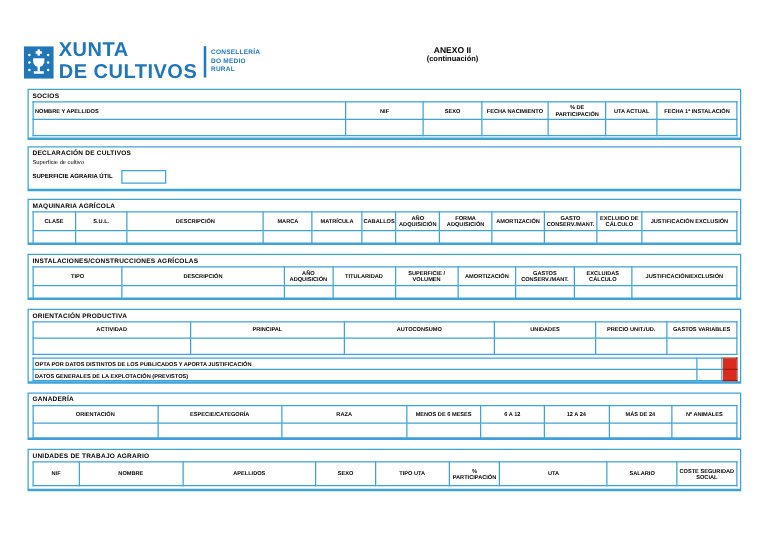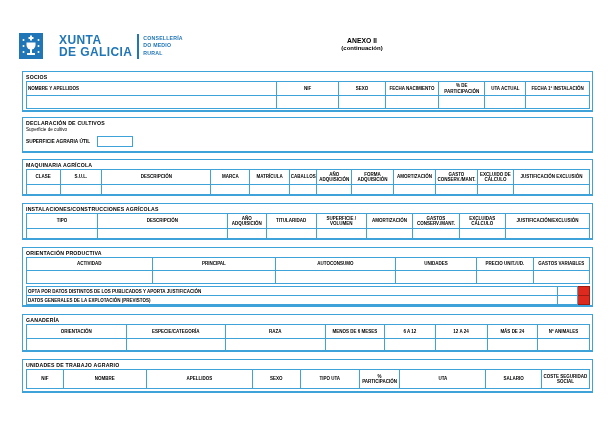--- a/index.html
+++ b/index.html
@@ -4,21 +4,21 @@
 <style>
   html,body { margin:0; padding:0; background:#888; }
   .page {
     position:relative; width:615px; height:440px; background:#ffffff;
     font-family:"Liberation Sans", sans-serif; margin:0 auto; overflow:hidden;
   }
 
   
   .hdr { position:absolute; top:33px; left:19px; display:flex; align-items:center; }
   .logo-sq { width:24px; height:26px; flex:0 0 auto; }
-  .brand { margin-left:16px; color:#2076B6; font-weight:bold; font-size:12px; line-height:1.04; letter-spacing:.4px; }
+  .brand { margin-left:4px; color:#2076B6; font-weight:bold; font-size:16px; line-height:1.04; letter-spacing:.4px; }
   .hdr-divider { width:2px; height:25px; background:#2076B6; margin:0 4px 0 5px; }
   .dept { color:#2076B6; font-weight:bold; font-size:5.2px; line-height:1.35; letter-spacing:.2px; }
   .doc-title-block { position:absolute; top:37px; left:302px; width:120px; text-align:center; color:#000; }
   .doc-title { font-size:6.8px; font-weight:bold; }
   .doc-subtitle { font-size:6px; font-weight:bold; margin-top:1px; }
 
   
   .sec { position:absolute; left:22px; width:571px; box-sizing:border-box;
          border:1px solid #3FA3DA; border-bottom:2px solid #3FA3DA; background:#fff; }
   .sec-title { font-size:5.2px; font-weight:bold; color:#000; margin:2px 0 1px 3px; letter-spacing:.2px; }
@@ -103,21 +103,21 @@
       <rect x="8" y="20" width="8" height="2" fill="#fff"></rect>
       <circle cx="4.5" cy="7" r="1" fill="#fff"></circle>
         <circle cx="19.5" cy="7" r="1" fill="#fff"></circle>
       <circle cx="4.5" cy="13" r="1" fill="#fff"></circle>
         <circle cx="19.5" cy="13" r="1" fill="#fff"></circle>
       <circle cx="4.5" cy="19" r="1" fill="#fff"></circle>
         <circle cx="19.5" cy="19" r="1" fill="#fff"></circle>
     </svg>
     <div class="brand">
       <div>XUNTA</div>
-      <div>DE GALICIA</div>
+      <div>DE CULTIVOS</div>
     </div>
     <div class="hdr-divider"></div>
     <div class="dept">
       <div>CONSELLERÍA</div>
       <div>DO MEDIO</div>
       <div>RURAL</div>
     </div>
   </div>
   <div class="doc-title-block">
     <div class="doc-title">ANEXO II</div>

